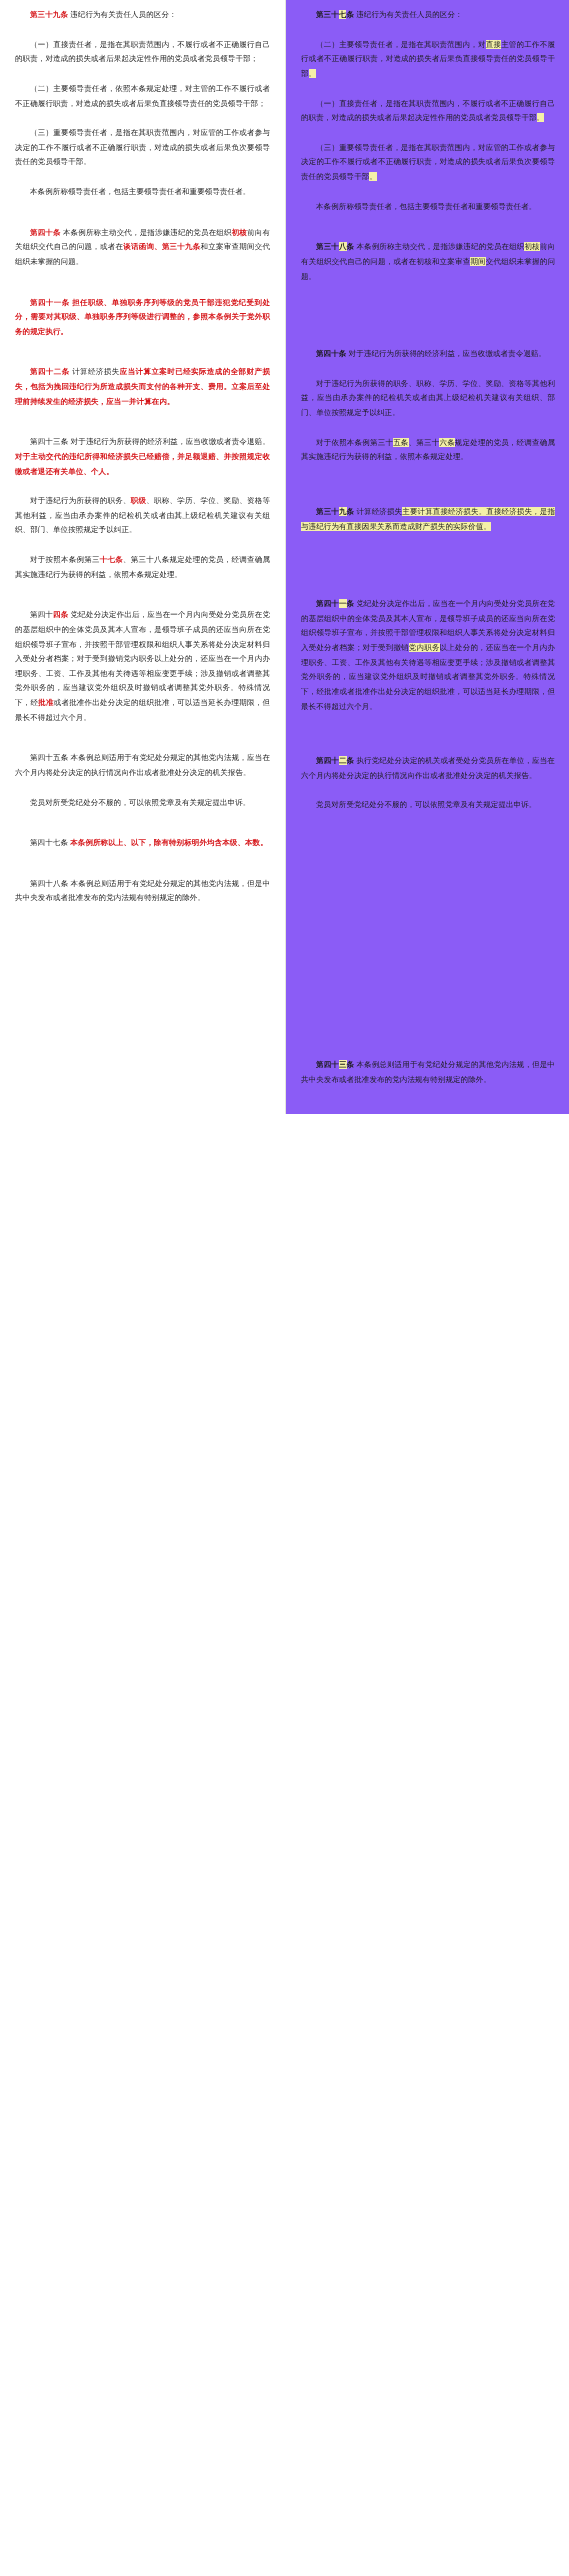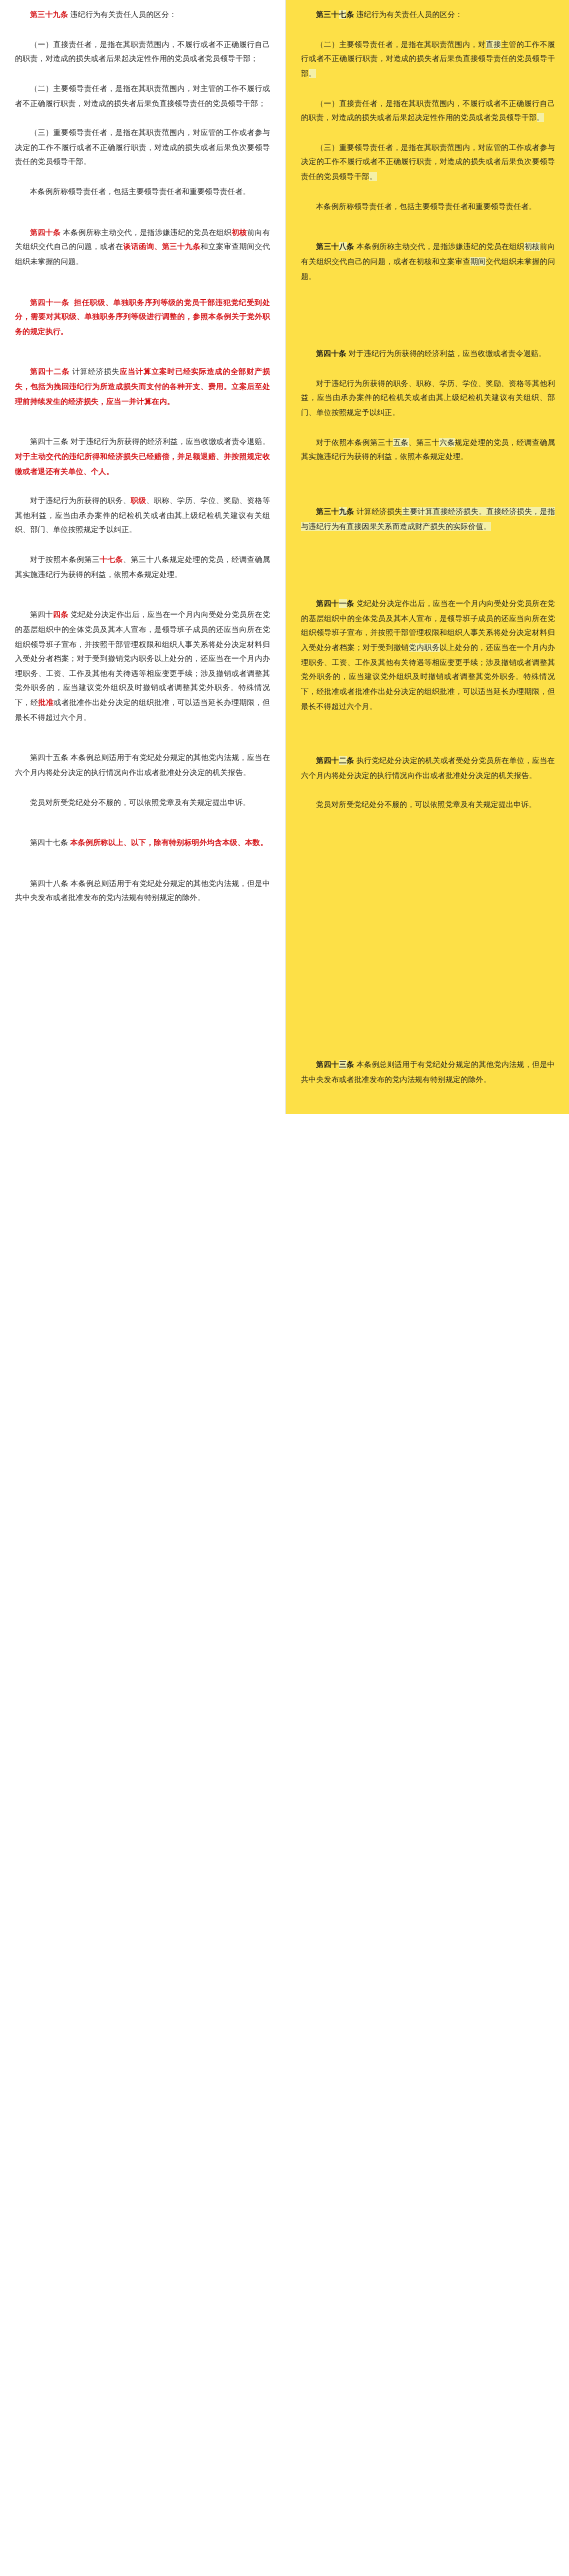--- a/index.html
+++ b/index.html
@@ -20,21 +20,21 @@
   }
   .col {
     width: 285px;
     box-sizing: border-box;
     padding: 8px 15px 11.4px 15px;
   }
   .col-left {
     background: #ffffff;
   }
   .col-right {
-    background: #fde047;
+    background: #8b5cf6;
     border-left: 0.6px solid #e6e6dc;
   }
   .para {
     font-size: 7.5px;
     line-height: 1.95;
     color: #1b1b1b;
     text-align: justify;
     margin: 0 0 15px 0;
     letter-spacing: 0.1px;
   }
@@ -52,36 +52,35 @@
   }
   .bold {
     font-weight: bold;
   }
   .hl {
     background: #f4f0a8;
   }
   .redb {
     color: #d6171b;
     font-weight: bold;
-    font-family: Liberation Mono, monospace;
   }
   .spacer-160 { height: 91px; }
   .spacer-200 { height: 114px; }
 </style>
 </head>
 <body>
 
 <div class="page">
 
   <div class="col col-left">
 
     <div>
       <p class="para indent"><span class="redb">第三十九条</span>  <span>违纪行为有关责任人员的区分：</span></p>
       <p class="para indent">（一）直接责任者，是指在其职责范围内，不履行或者不正确履行自己的职责，对造成的损失或者后果起决定性作用的党员或者党员领导干部；</p>
-      <p class="para indent">（二）主要领导责任者，是指在其职责范围内，对主管的工作不履行或者不正确履行职责，对造成的损失者后果负直接领导责任的党员领导干部；</p>
+      <p class="para indent">（二）主要领导责任者，依照本条规定处理，对主管的工作不履行或者不正确履行职责，对造成的损失或者后果负直接领导责任的党员领导干部；</p>
       <p class="para indent">（三）重要领导责任者，是指在其职责范围内，对应管的工作或者参与决定的工作不履行或者不正确履行职责，对造成的损失或者后果负次要领导责任的党员领导干部。</p>
       <p class="para indent gap-l">本条例所称领导责任者，包括主要领导责任者和重要领导责任者。</p>
     </div>
 
     <div>
       <p class="para indent gap-l"><span class="redb">第四十条</span>  本条例所称主动交代，是指涉嫌违纪的党员在组织<span class="redb">初核</span>前向有关组织交代自己的问题，或者在<span class="redb">谈话函询、第三十九条</span>和立案审查期间交代组织未掌握的问题。</p>
     </div>
 
     <div>
       <p class="para indent gap-l"><span class="redb">第四十一条  担任职级、单独职务序列等级的党员干部违犯党纪受到处分，需要对其职级、单独职务序列等级进行调整的，参照本条例关于党外职务的规定执行。</span></p>

